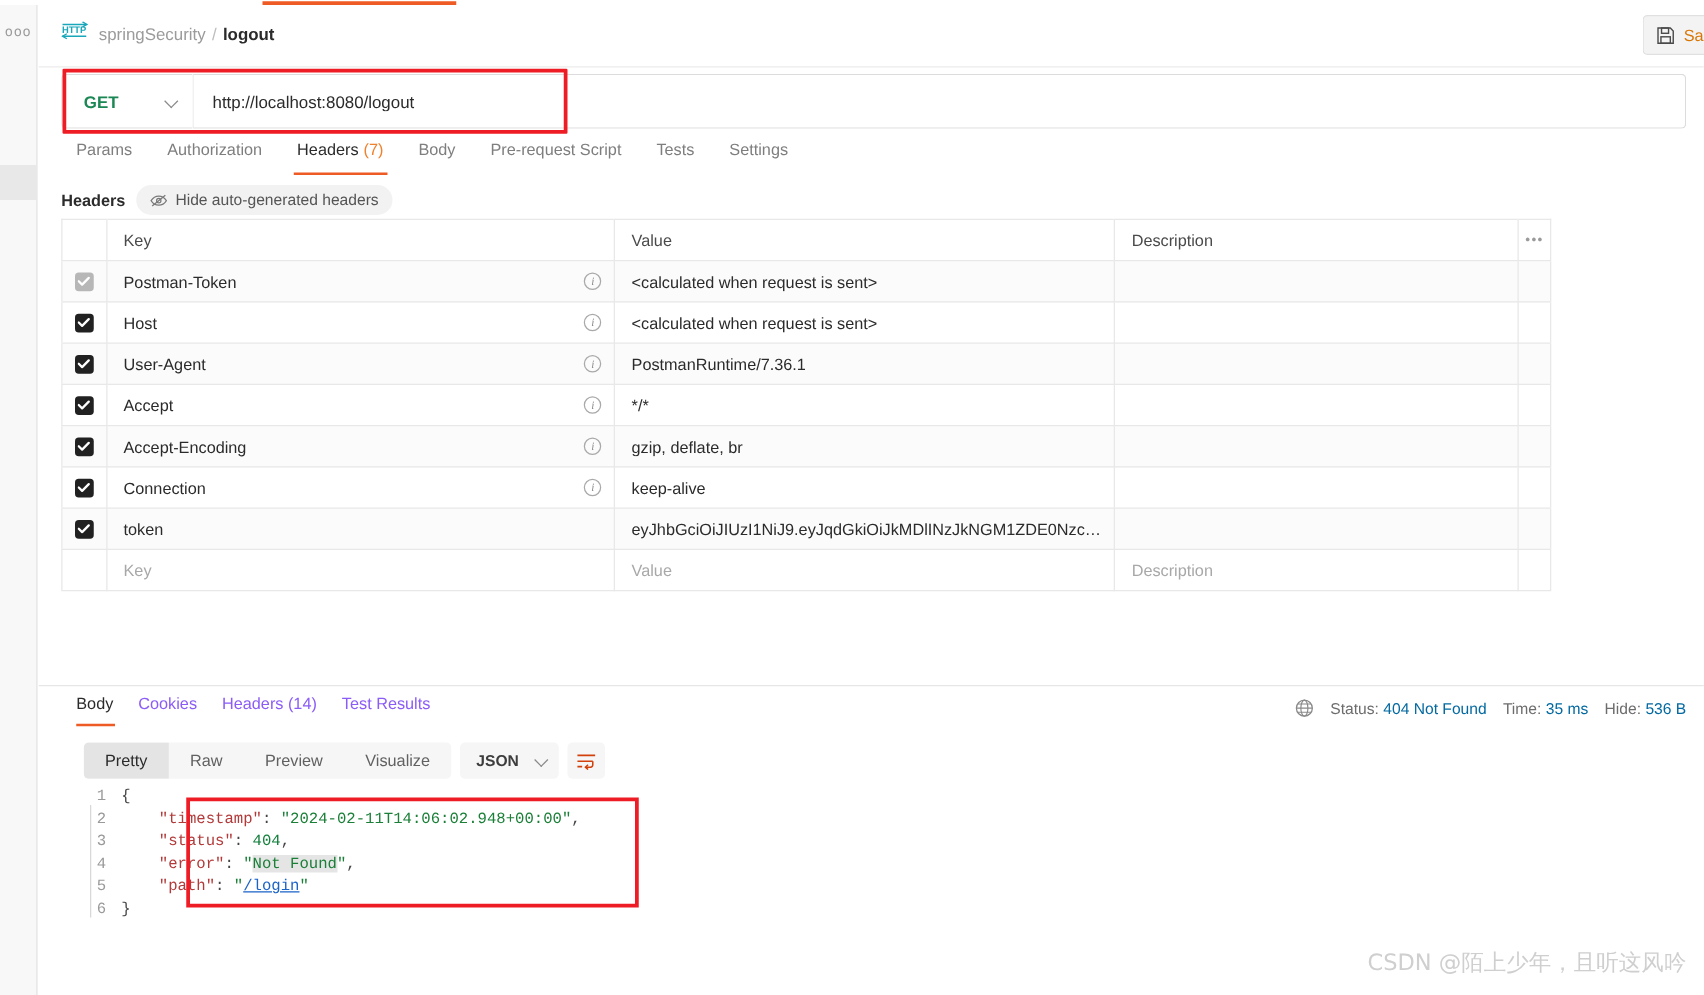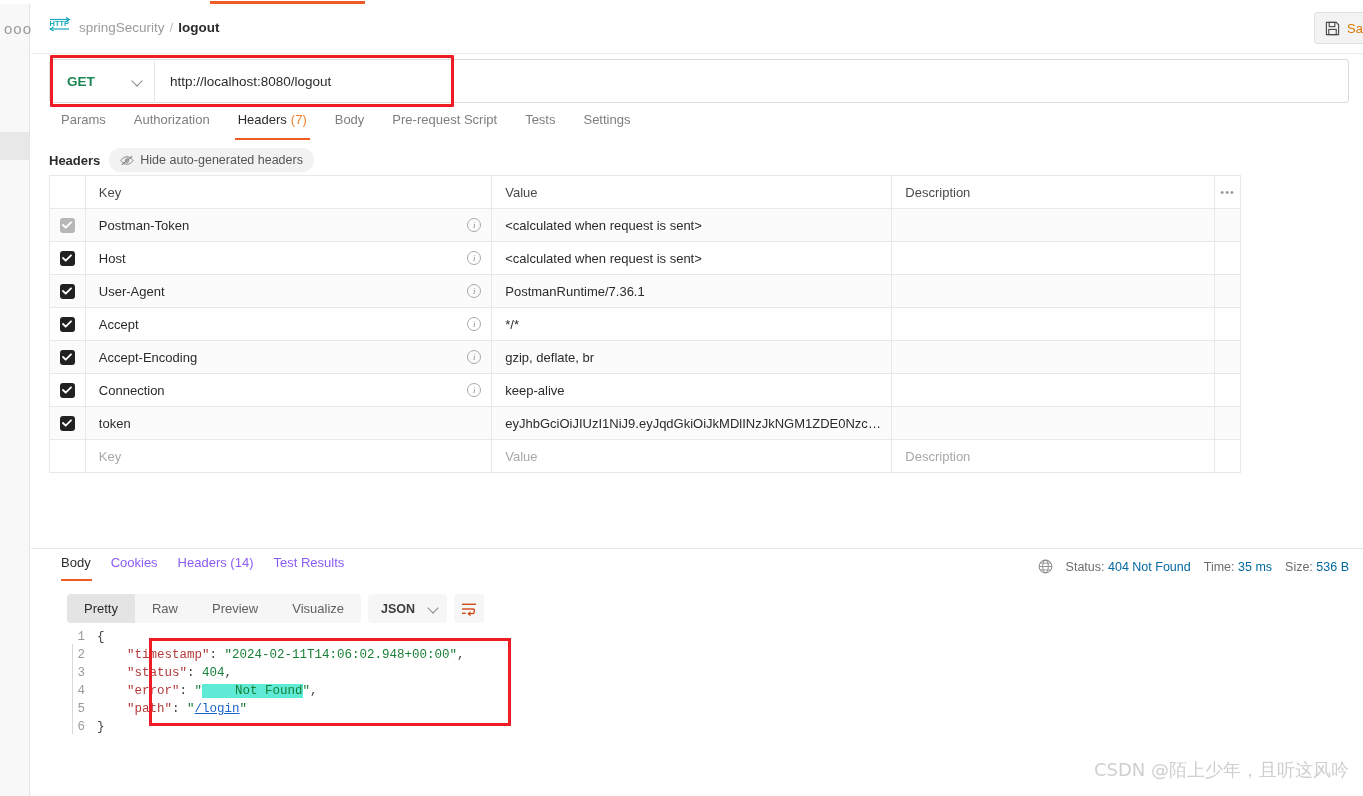--- a/index.html
+++ b/index.html
@@ -22,21 +22,21 @@
     background: #ef5b25;
   }
 
   
   #left-rail {
     position: absolute; left: 0; top: 4px; width: 30px; height: 792px;
     background: #f8f8f8; border-right: 1px solid #e4e4e4;
   }
   #rail-dots {
     position: absolute; left: 4px; top: 16px;
-    color: #9a9a9a; font-size: 15px; letter-spacing: 1px;
+    color: #9a9a9a; font-size: 11px; letter-spacing: 1px;
   }
   #rail-highlight {
     position: absolute; left: 0; top: 128px; width: 29px; height: 28px;
     background: #e8e8e8;
   }
 
   
   #main {
     position: absolute; left: 31px; top: 4px;
     width: 1332px; height: 792px; background: #ffffff;
@@ -255,21 +255,21 @@
   .code-line { display: flex; height: 18px; align-items: center; }
   .gutter {
     width: 30px; text-align: right; color: #9a9a9a;
     padding-right: 12px; flex: none; user-select: none;
   }
   .code-text { white-space: pre; }
   .tok-key    { color: #b33a3a; }
   .tok-str    { color: #1a7f37; }
   .tok-num    { color: #15803d; }
   .tok-punct  { color: #444; }
-  .hl-sel     { background: #5eead4; padding-left: 33px; }
+  .hl-sel     { background: #e5e5e5; }
   .tok-link   { color: #1a63c7; text-decoration: underline; }
   .fold-line {
     position: absolute; left: 41px; top: 640px;
     width: 1px; height: 90px; background: #d8d8d8;
   }
 
   #json-highlight {
     position: absolute; left: 118px; top: 634px;
     width: 362px; height: 88px;
     border: 3px solid #ee1c25; pointer-events: none; z-index: 5;
@@ -579,21 +579,21 @@
   <div id="status-strip">
     <svg id="globe-icon" viewBox="0 0 16 16">
       <circle cx="8" cy="8" r="6.8" fill="none" stroke="#8a8a8a" stroke-width="1.1"></circle>
       <ellipse cx="8" cy="8" rx="3" ry="6.8" fill="none" stroke="#8a8a8a" stroke-width="1"></ellipse>
       <line x1="1.3" y1="8" x2="14.7" y2="8" stroke="#8a8a8a" stroke-width="1"></line>
       <line x1="2.4" y1="4.4" x2="13.6" y2="4.4" stroke="#8a8a8a" stroke-width="0.9"></line>
       <line x1="2.4" y1="11.6" x2="13.6" y2="11.6" stroke="#8a8a8a" stroke-width="0.9"></line>
     </svg>
     <span><span>Status:</span> <span class="status-val">404 Not Found</span></span>
     <span><span>Time:</span> <span class="status-val">35 ms</span></span>
-    <span><span>Size:</span> <span class="status-val">536 B</span></span>
+    <span><span>Hide:</span> <span class="status-val">536 B</span></span>
   </div>
 
   <div id="resp-toolbar">
     <div id="format-group">
         <div class="fmt-btn active">Pretty</div>
         <div class="fmt-btn">Raw</div>
         <div class="fmt-btn">Preview</div>
         <div class="fmt-btn">Visualize</div>
       </div>
     <div id="json-select">

